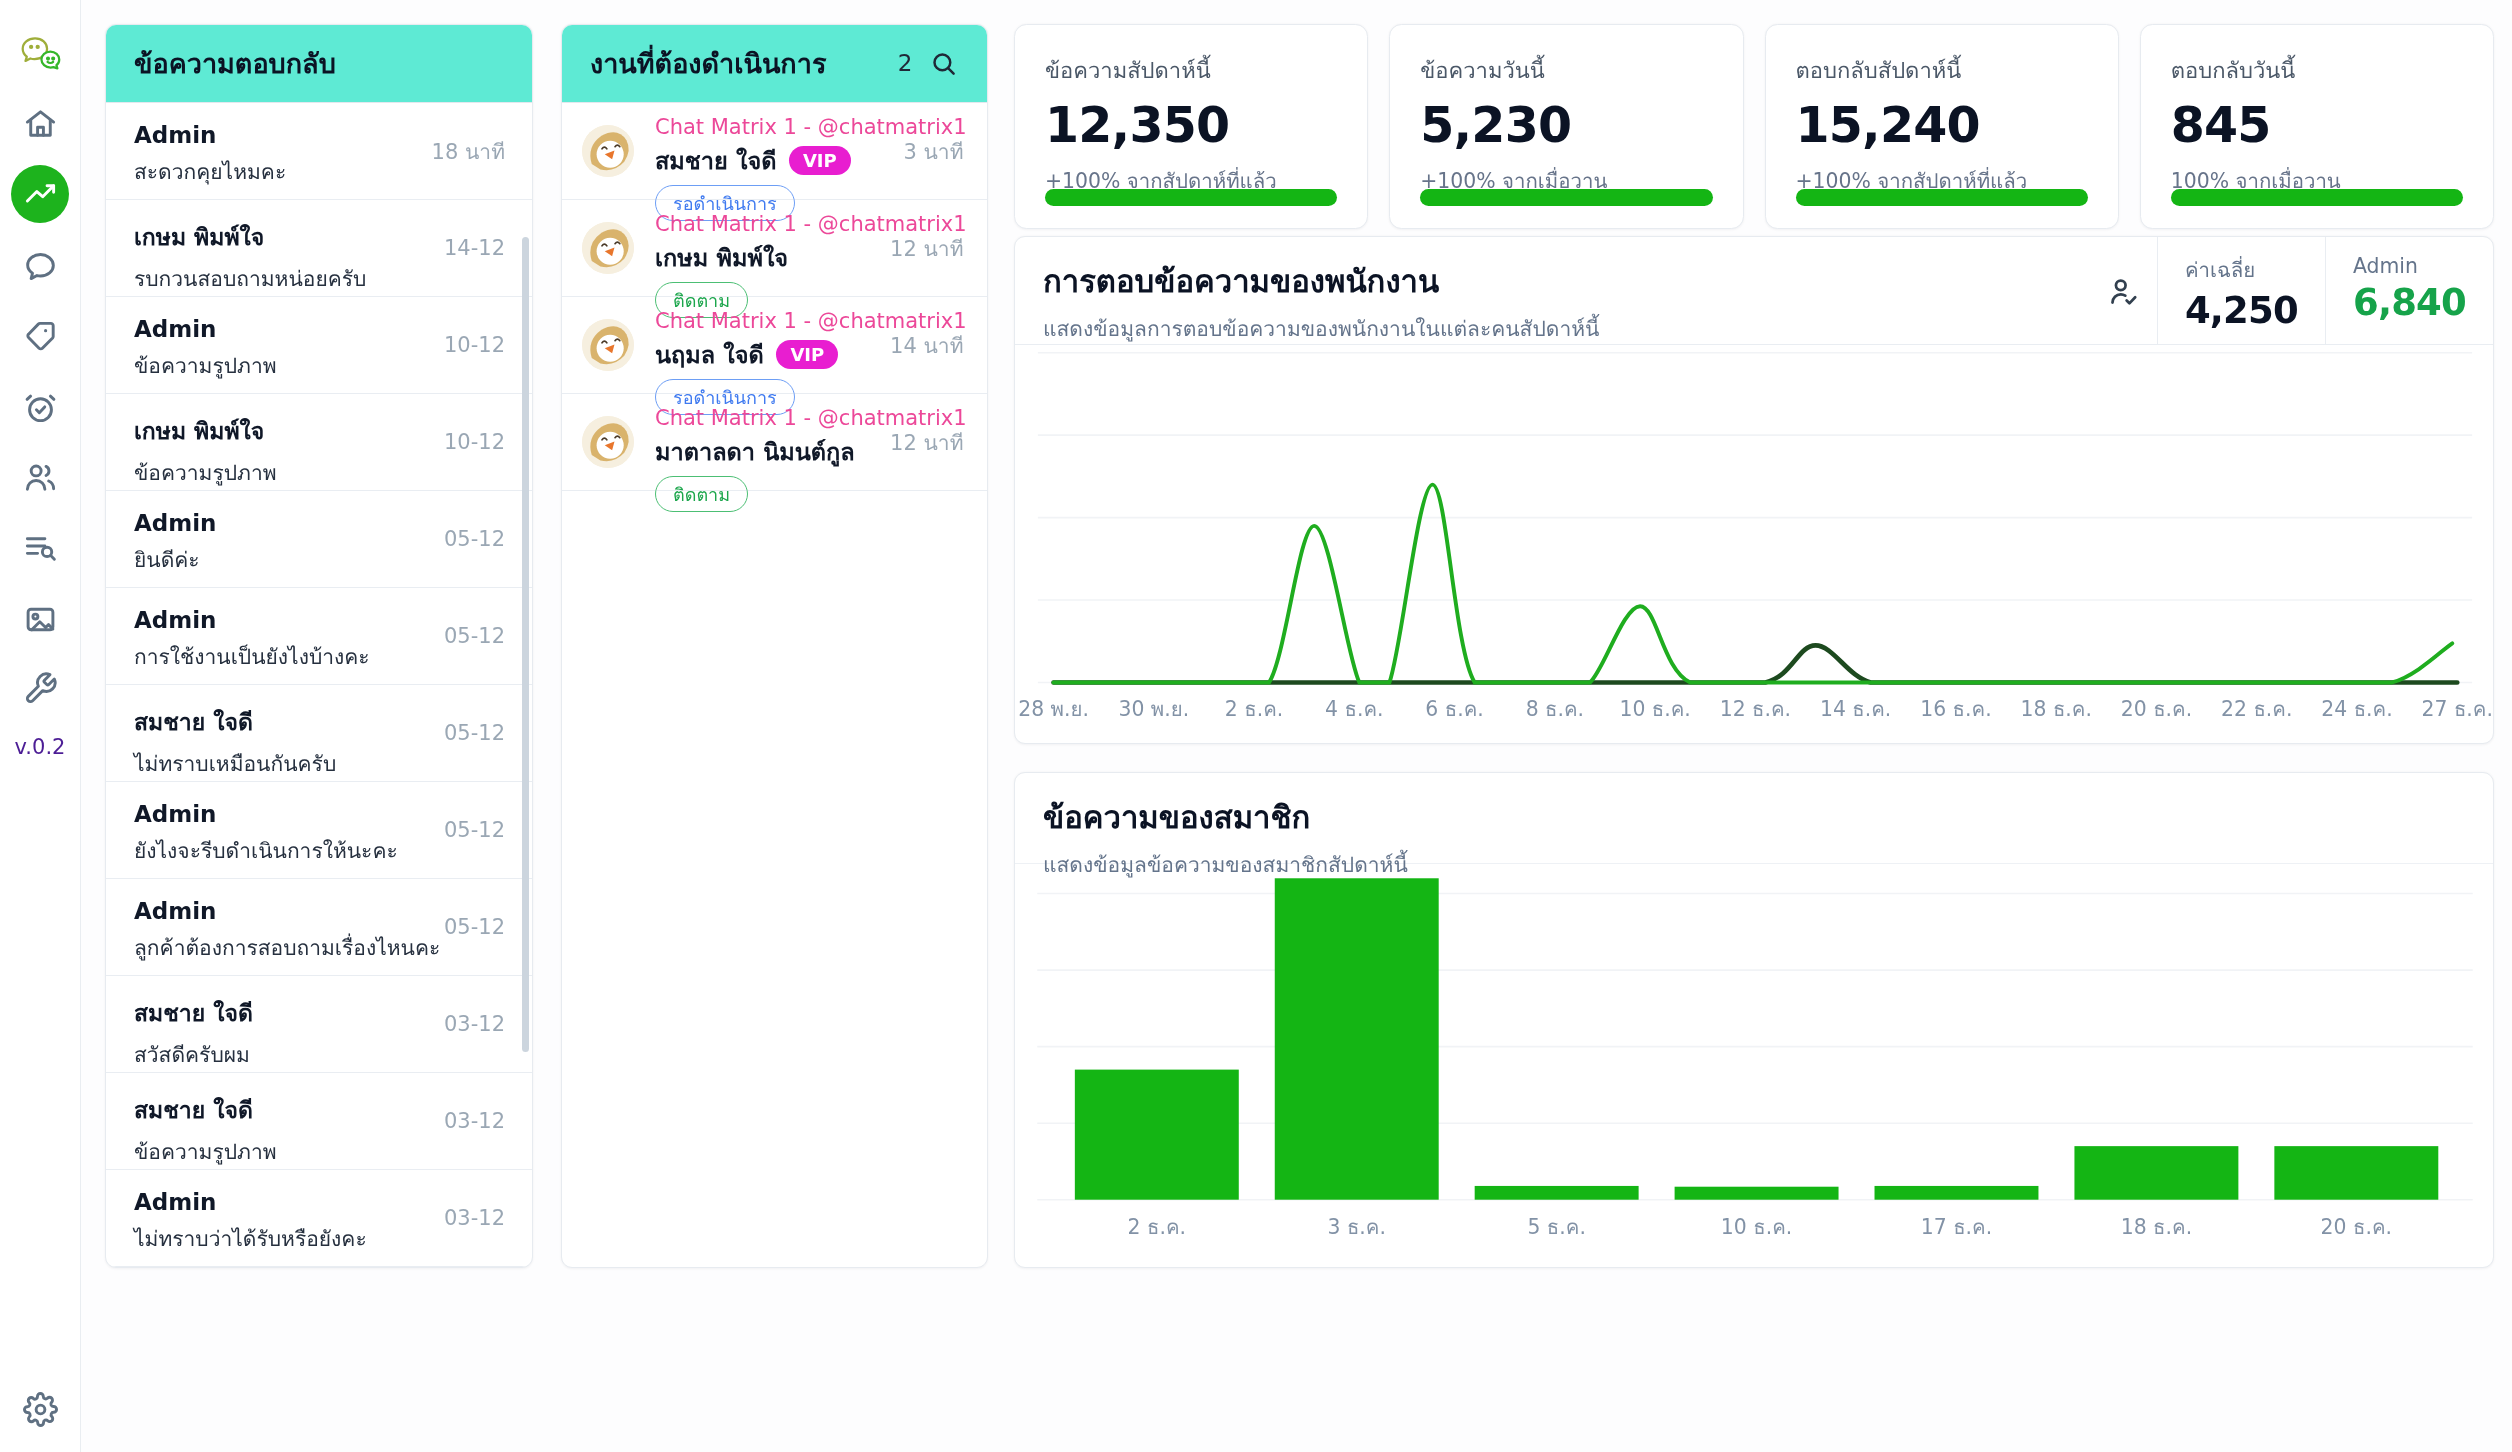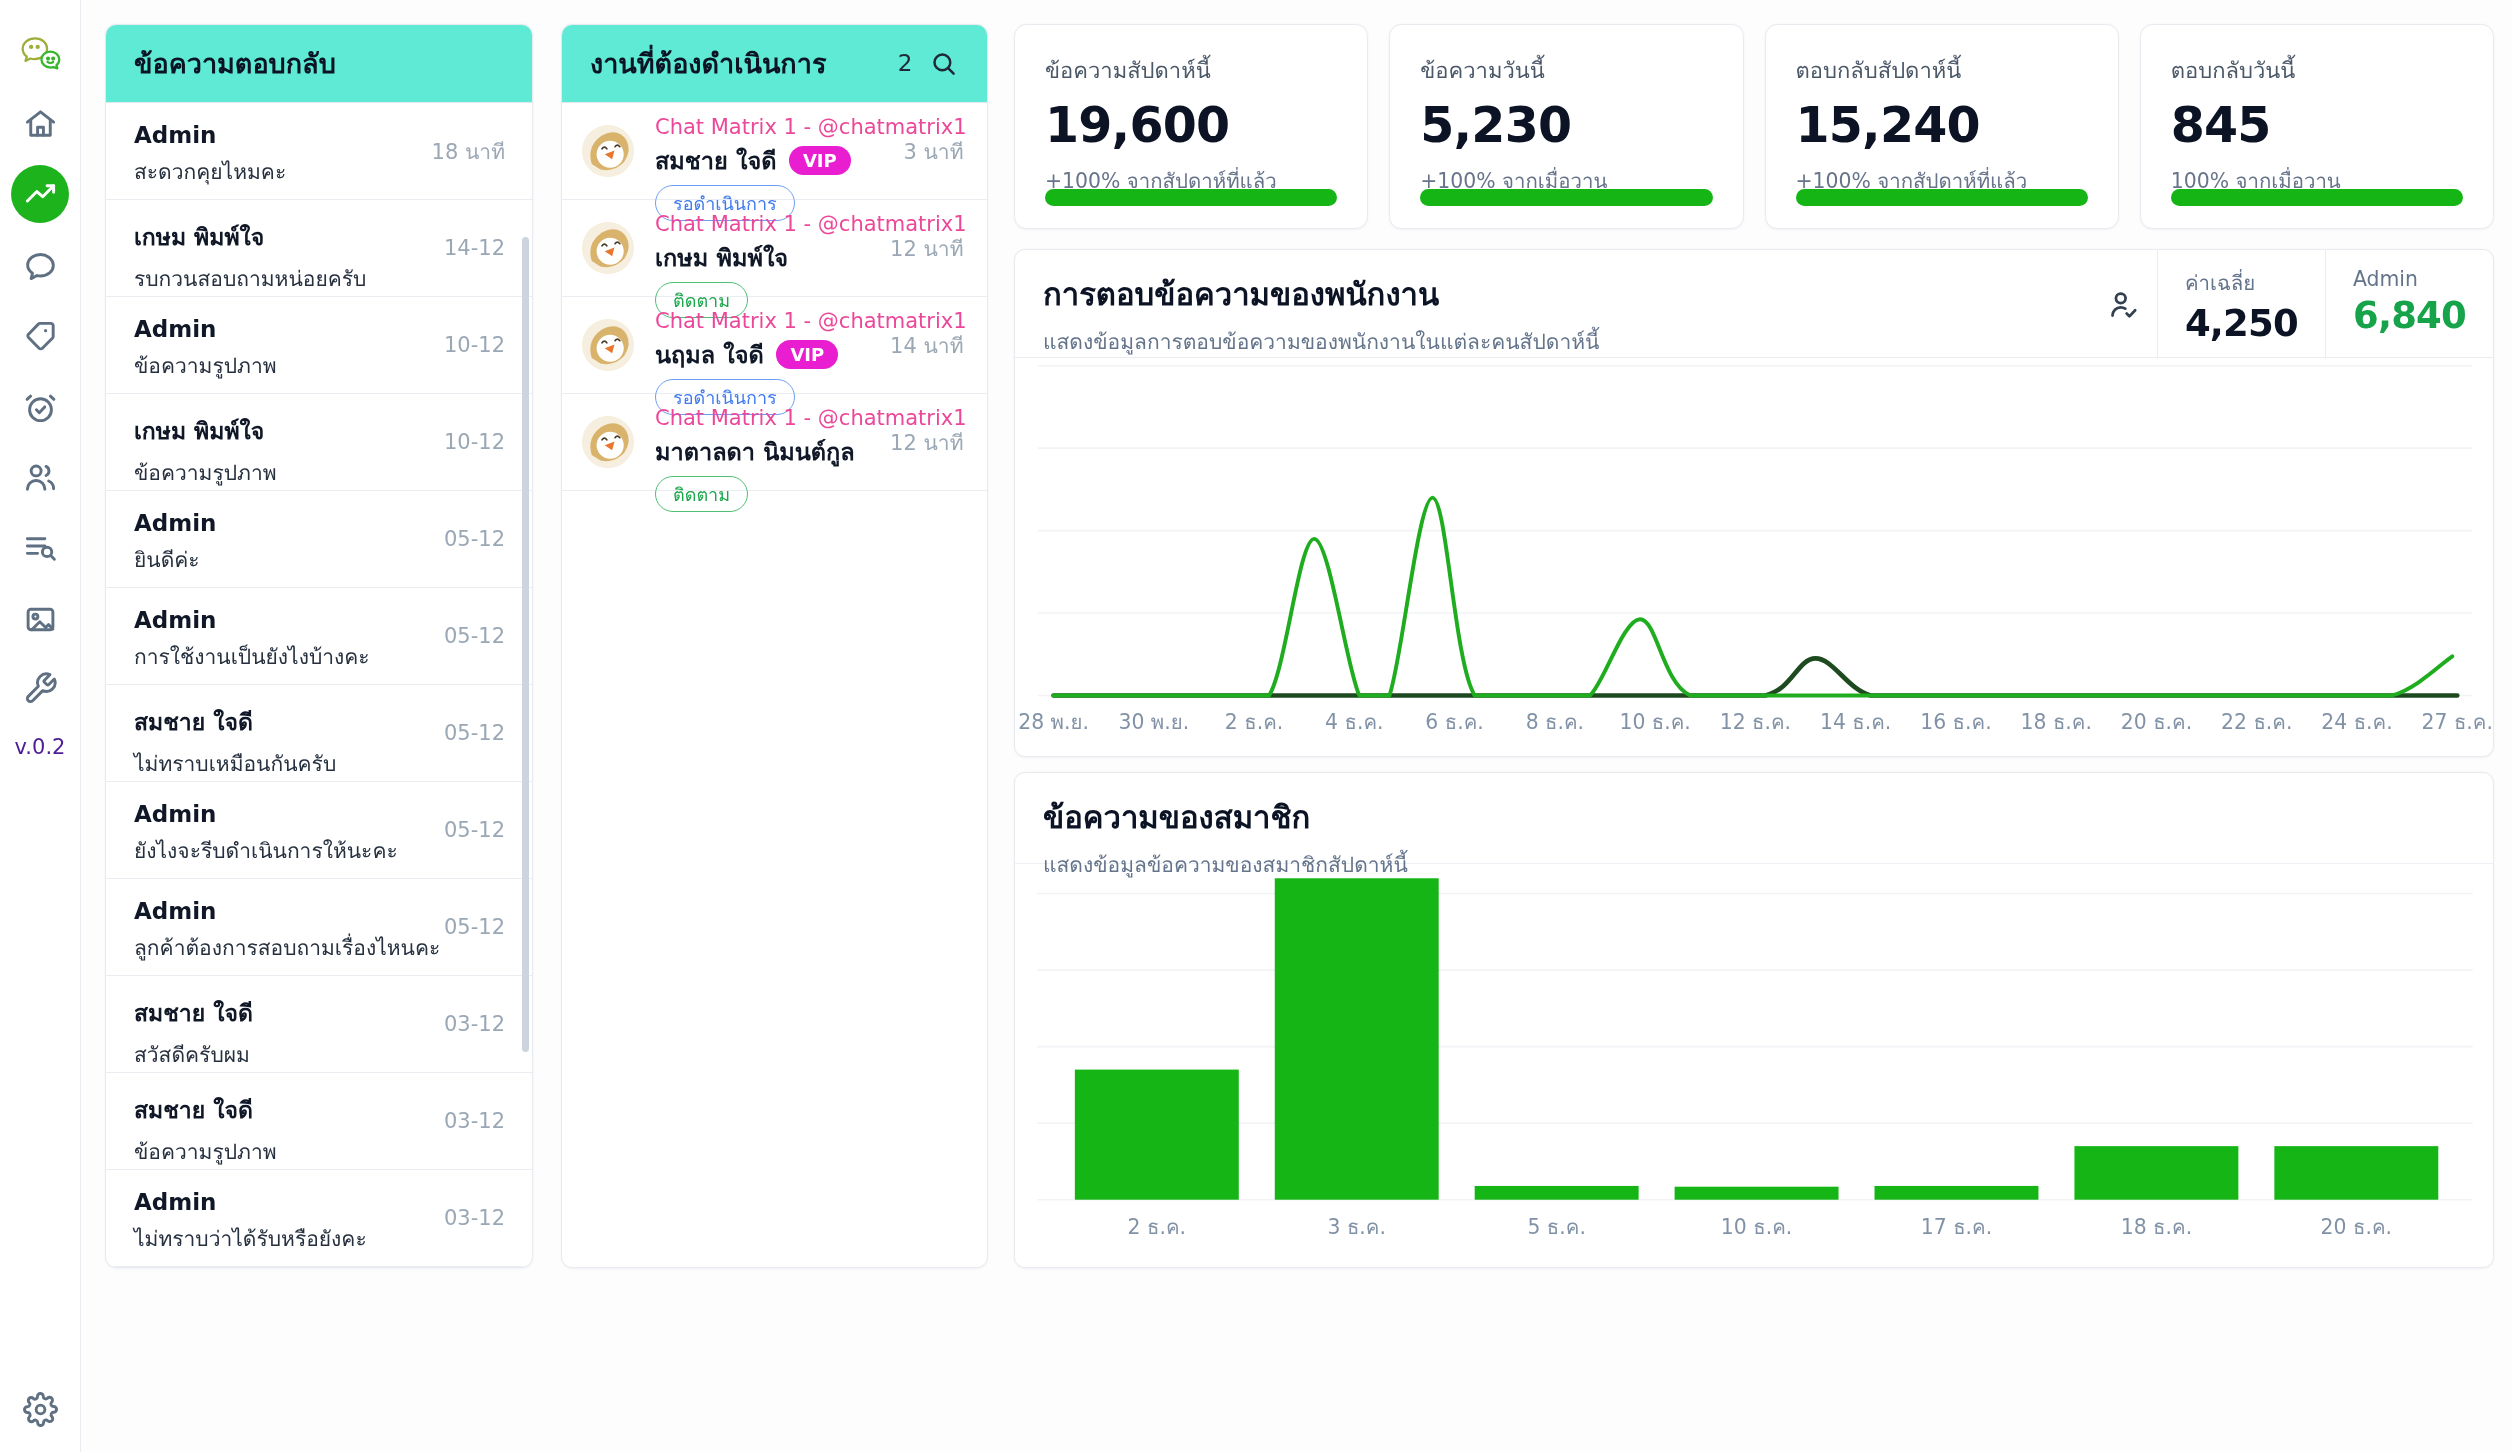--- a/index.html
+++ b/index.html
@@ -46,21 +46,21 @@
 
   
   .cards { position:absolute; left:1014px; top:23.5px; width:1480px; display:grid; grid-template-columns:repeat(4,1fr); gap:21px; }
   .card { position:relative; background:#fff; border:0.8px solid #e7ebf0; border-radius:12.5px; height:205px; padding:28px 30px; box-shadow:0 0.8px 2.4px rgba(16,24,40,.05); }
   .card-label { font-size:22px; color:#4b5868; }
   .card-value { font-size:49px; font-weight:bold; color:#0b1324; margin-top:9.4px; letter-spacing:-0.8px; }
   .card-delta { font-size:20.4px; color:#67748a; margin-top:11px; }
   .card-bar { position:absolute; left:30px; right:30px; bottom:22px; height:16.5px; border-radius:8.6px; background:#14b514; }
 
   
-  .chart1 { left:1014px; top:249px; width:1480px; height:508px;text-decoration:underline; }
+  .chart1 { left:1014px; top:236px; width:1480px; height:508px;text-decoration:underline; }
   .chart2 { left:1014px; top:772px; width:1480px; height:496px; }
   .c-titles { position:absolute; left:28px; top:19px; }
   .c-title { font-size:31px; font-weight:bold; color:#0b1324; }
   .c-sub { font-size:21px; color:#64748b; margin-top:6.3px; }
   .c1-header { position:absolute; left:0; top:0; right:0; height:108px; border-bottom:0.8px solid #e9edf2; }
   .c1-right { position:absolute; right:0; top:0; height:108px; display:flex; }
   .person-cell { width:66px; display:flex; align-items:center; justify-content:center; color:#32404f; }
   .person-cell svg { width:33px; height:33px; stroke:currentColor; fill:none; stroke-width:2; stroke-linecap:round; stroke-linejoin:round; }
   .stat-cell { border-left:0.8px solid #e9edf2; padding:17px 27px 0 27px; min-width:157px; }
   .stat-label { font-size:20.4px; color:#64748b; }
@@ -316,21 +316,21 @@
     </div>
     <span class="status-badge follow">ติดตาม</span>
     <div class="task-time">12 นาที</div>
   </div>
       </div>
   </section>
 
   <div class="cards" id="cards-row">
       <div class="card">
     <div class="card-label">ข้อความสัปดาห์นี้</div>
-    <div class="card-value">19,600</div>
+    <div class="card-value">12,350</div>
     <div class="card-delta">+100% จากสัปดาห์ที่แล้ว</div>
     <div class="card-bar"></div>
   </div>
       <div class="card">
     <div class="card-label">ข้อความวันนี้</div>
     <div class="card-value">5,230</div>
     <div class="card-delta">+100% จากเมื่อวาน</div>
     <div class="card-bar"></div>
   </div>
       <div class="card">

